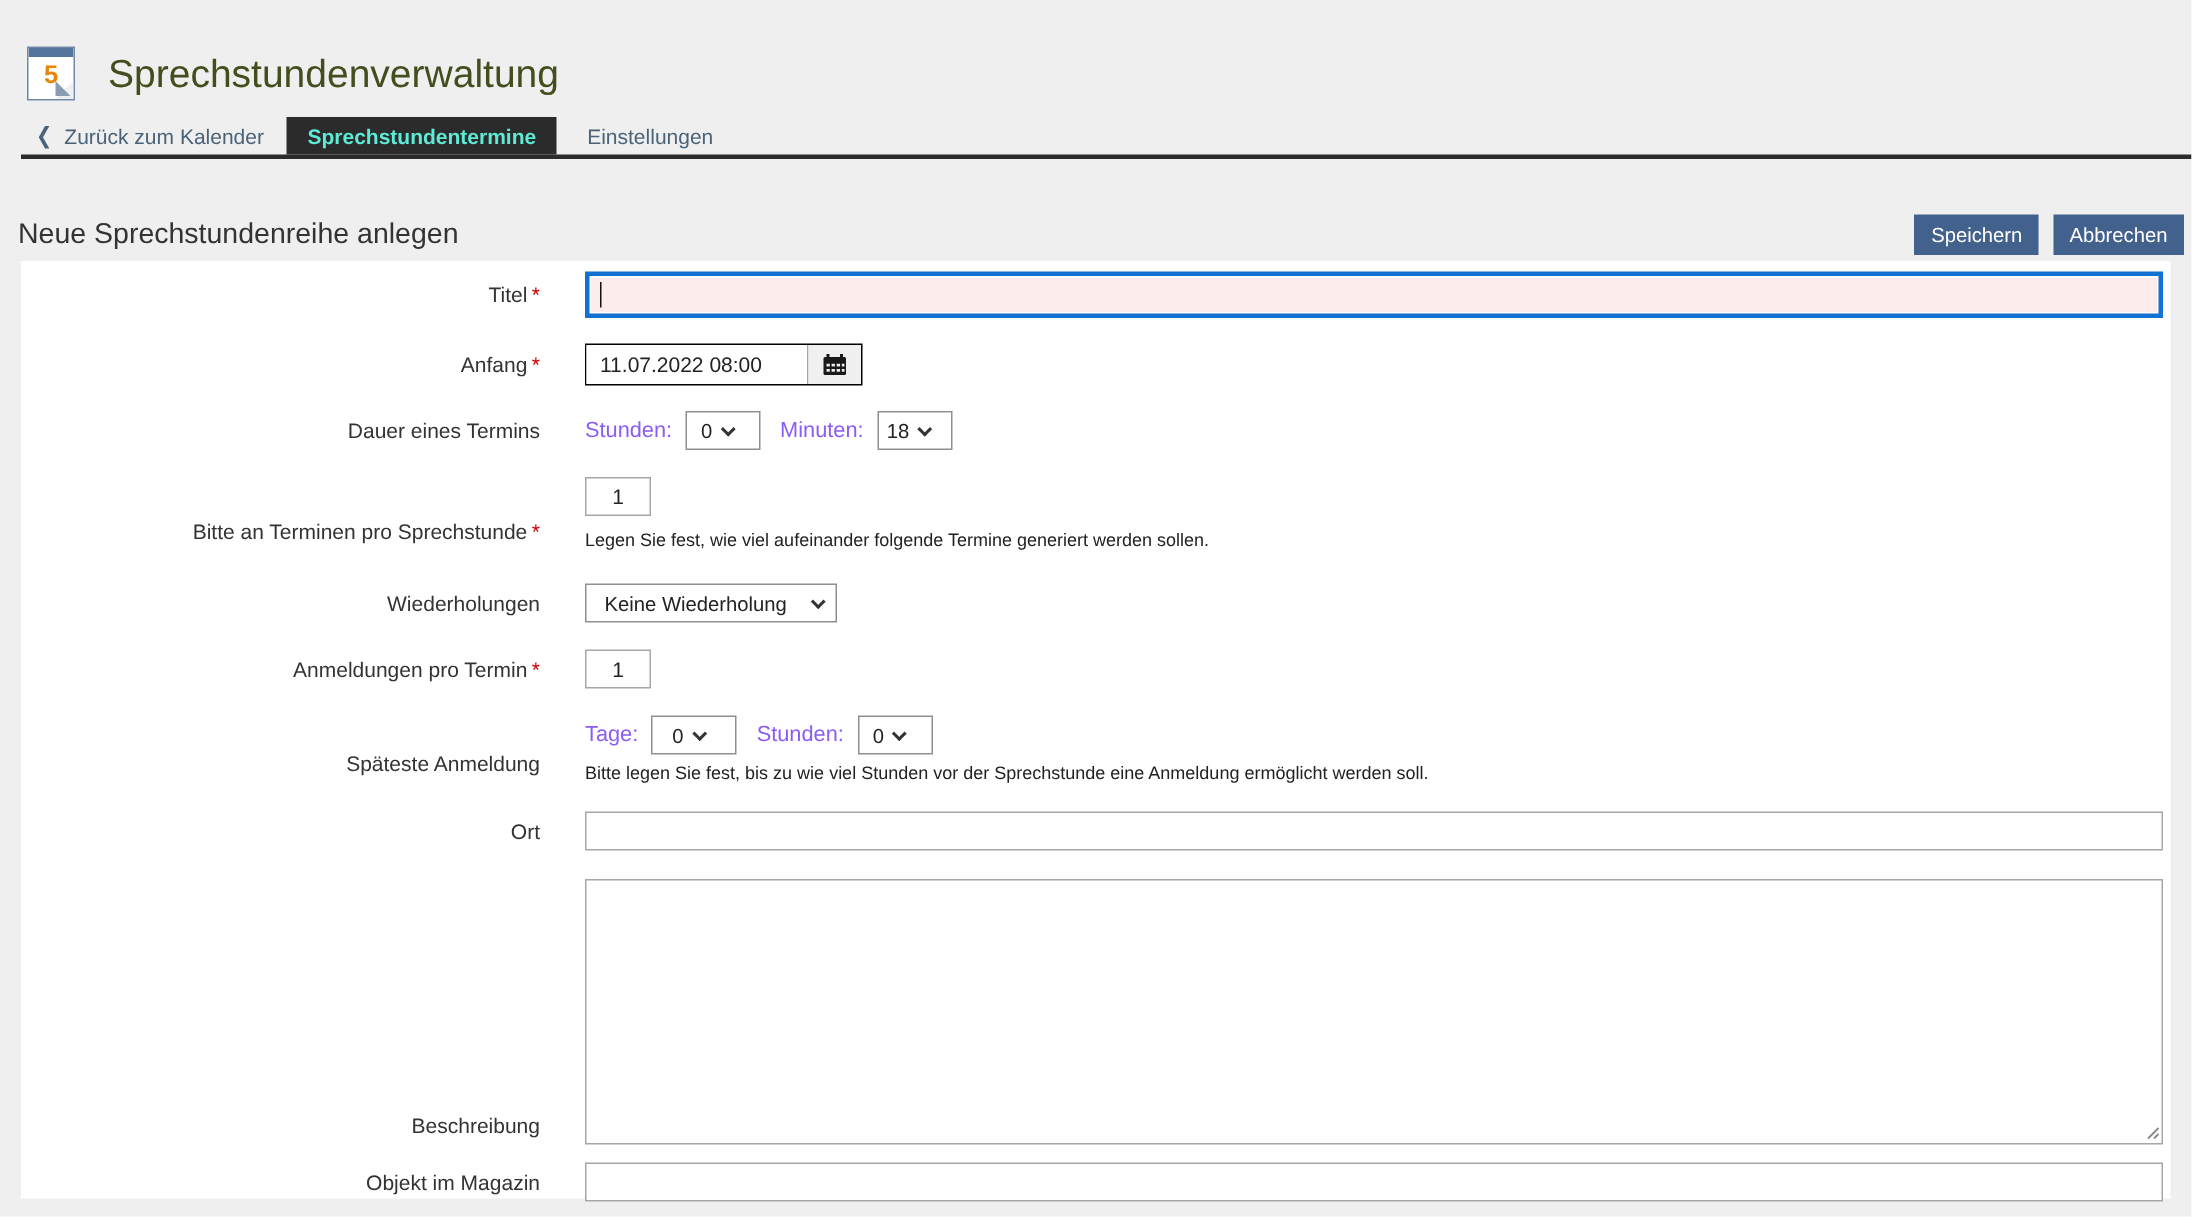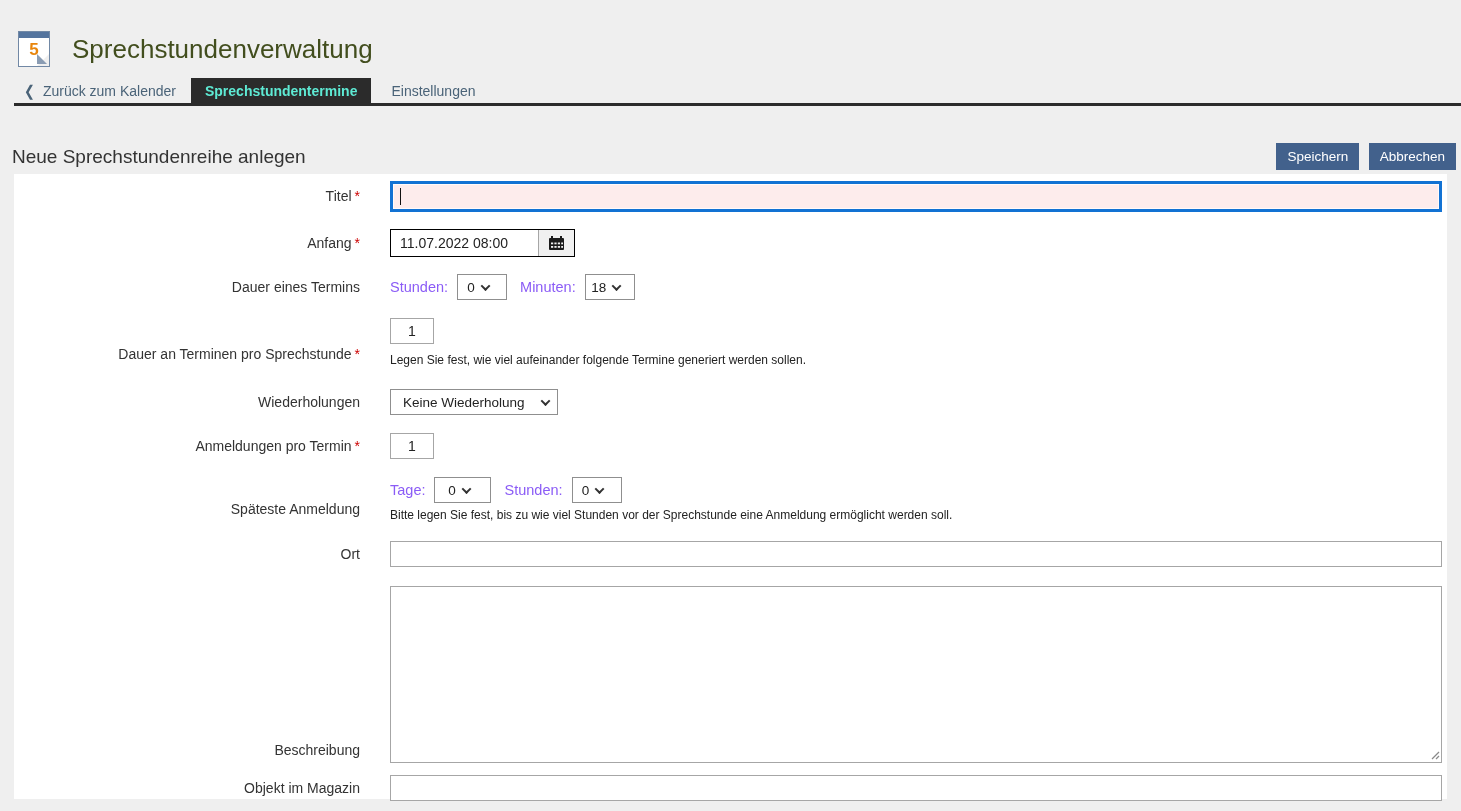--- a/index.html
+++ b/index.html
@@ -170,21 +170,21 @@
       <span class="txt second">Minuten:</span>
       <span class="select sel-50">
         <span class="val">18</span>
         <span class="arrow"></span>
       </span>
     </div>
   </div>
 
   <div class="row mb-anzahl">
     <div class="lbl" style="line-height:26px;">
-      <span>Dauer an Terminen pro Sprechstunde</span><span class="req">*</span>
+      <span>Bitte an Terminen pro Sprechstunde</span><span class="req">*</span>
     </div>
     <div class="ctl">
       <input class="box small" value="1" style="">
       <div class="help">Legen Sie fest, wie viel aufeinander folgende Termine generiert werden sollen.</div>
     </div>
   </div>
 
   <div class="row" style="margin-bottom:18px;">
     <div class="lbl" style="line-height:26px;">
       <span>Wiederholungen</span>

